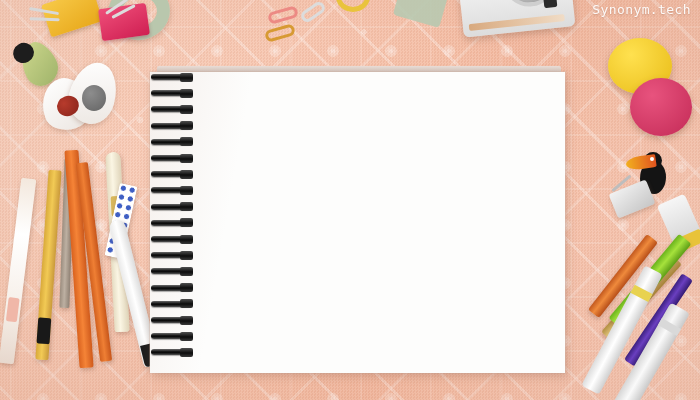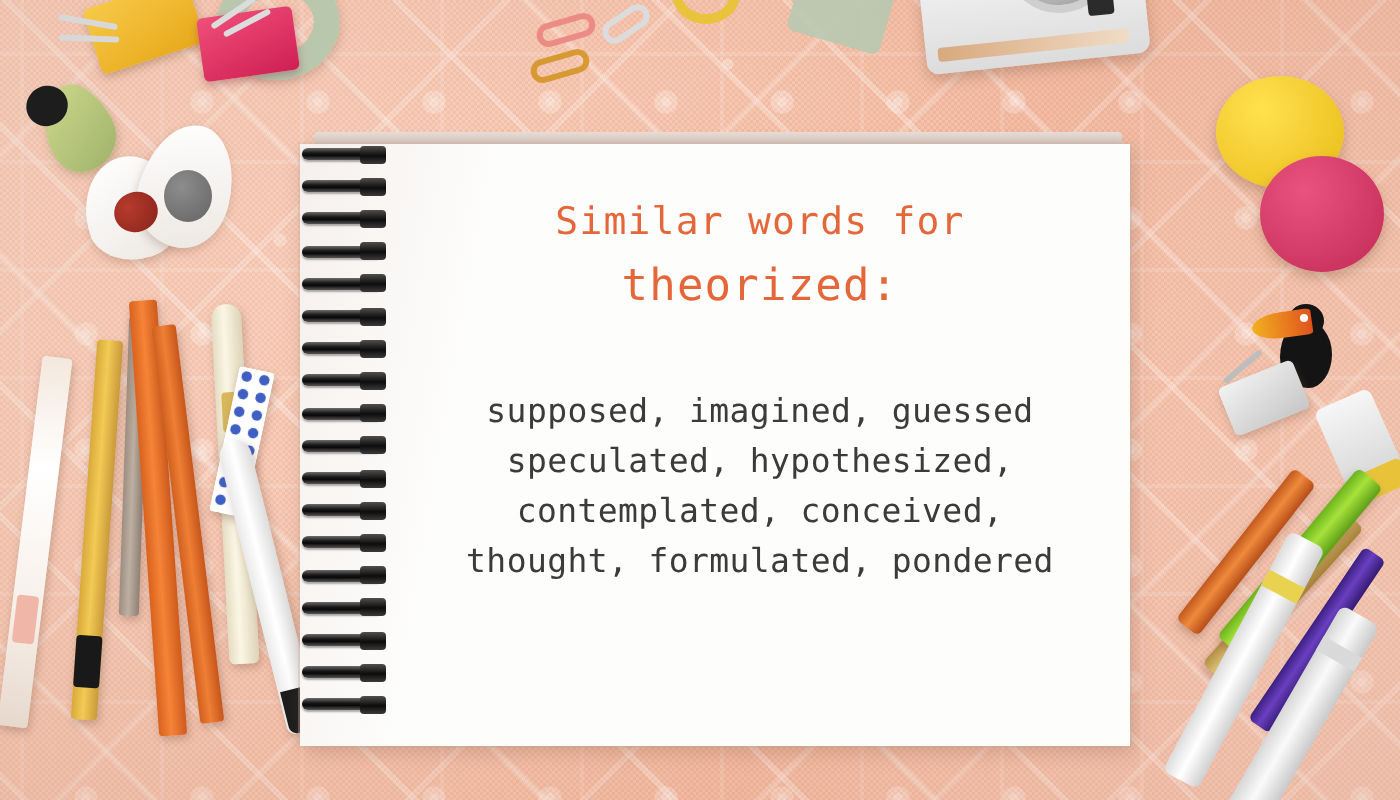--- a/index.html
+++ b/index.html
@@ -328,24 +328,15 @@
       <div class="coil" style="top: 162px;"></div>
       <div class="coil" style="top: 178.2px;"></div>
       <div class="coil" style="top: 194.4px;"></div>
       <div class="coil" style="top: 210.6px;"></div>
       <div class="coil" style="top: 226.8px;"></div>
       <div class="coil" style="top: 243px;"></div>
       <div class="coil" style="top: 259.2px;"></div>
       <div class="coil" style="top: 275.4px;"></div>
     </div>
 
-  <div class="pad-text">
-    <div class="title-line1">Similar words for</div>
-    <div class="title-line2">theorized:</div>
-    <div class="word-list" id="word-list">
-        <div>supposed, imagined, guessed</div>
-        <div>speculated, hypothesized,</div>
-        <div>contemplated, conceived,</div>
-        <div>thought, formulated, pondered</div>
-      </div>
-  </div>
-
+
+  <div class="watermark">Synonym.tech</div>
 </div>
 
 </body></html>

